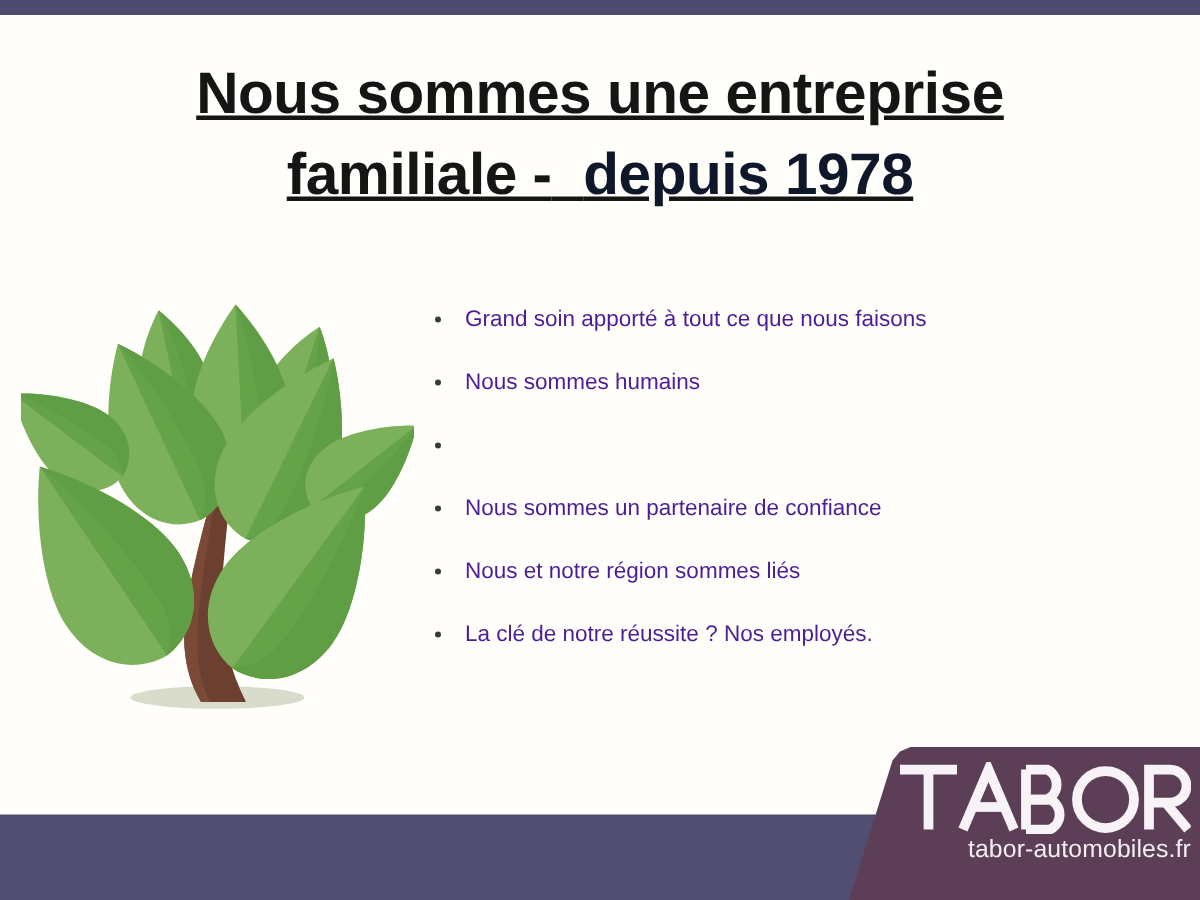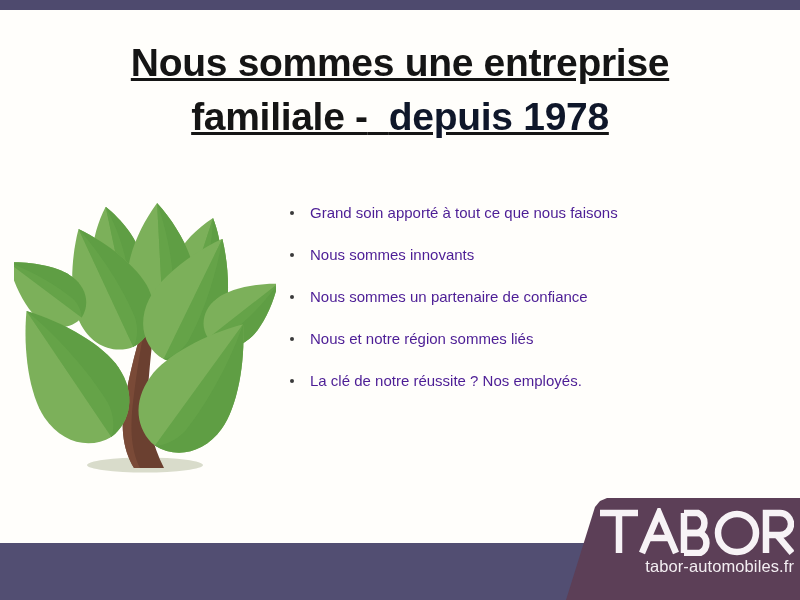--- a/index.html
+++ b/index.html
@@ -173,21 +173,22 @@
       <use href="#leaf" x="0" y="0" width="52" height="102" transform="translate(203,74) rotate(52 26 51)"></use>
 
       <use href="#leaf" x="0" y="0" width="92" height="152" transform="translate(9,112) rotate(-34 46 76)"></use>
 
       <use href="#leaf" x="0" y="0" width="90" height="150" transform="translate(140,124) rotate(36 45 75)"></use>
     </svg>
   </div>
 
   <ul class="bullets">
     <li><span class="dot"></span><span>Grand soin apporté à tout ce que nous faisons</span></li>
-    <li><span class="dot"></span><span>Nous sommes innovants</span></li>
+    <li><span class="dot"></span><span>Nous sommes humains</span></li>
+    <li><span class="dot"></span></li>
     <li><span class="dot"></span><span>Nous sommes un partenaire de confiance</span></li>
     <li><span class="dot"></span><span>Nous et notre région sommes liés</span></li>
     <li><span class="dot"></span><span>La clé de notre réussite ? Nos employés.</span></li>
   </ul>
 
   <div class="logo-banner"></div>
   <div class="logo-inner">
     <div class="logo-wordmark">
       <svg width="196" height="48" viewBox="0 0 196 48" xmlns="http://www.w3.org/2000/svg" aria-hidden="true">
         <g fill="none" stroke="#f7f3f6" stroke-width="6.5" stroke-linecap="butt">

